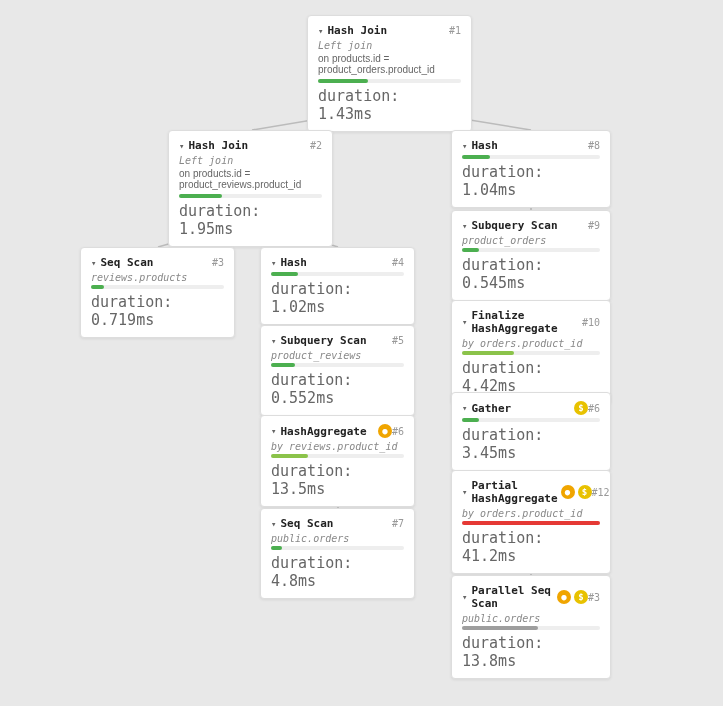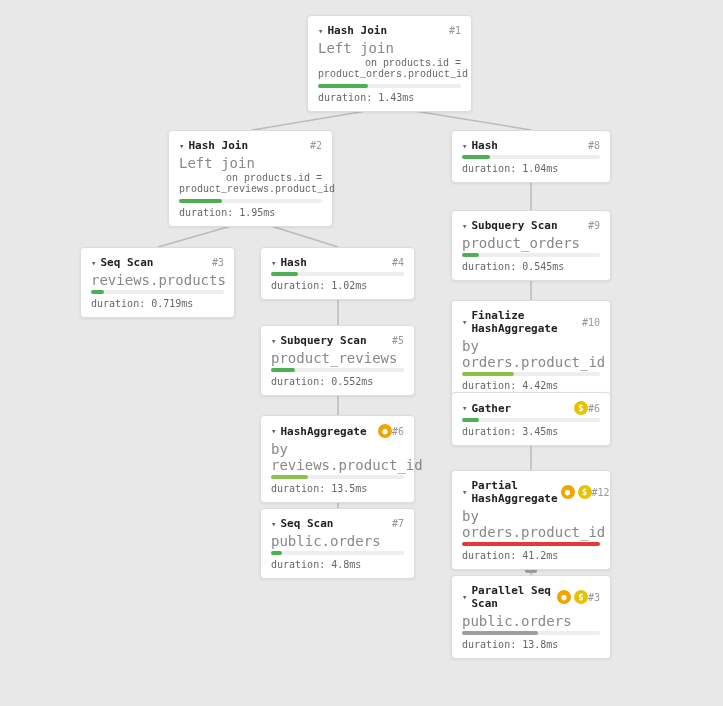--- a/index.html
+++ b/index.html
@@ -42,43 +42,43 @@
     .chevron {
       font-size: 9px;
       margin-right: 4px;
       color: #666;
     }
     .node-id {
       font-size: 10px;
       color: #999;
     }
     .node-sub {
-      font-size: 14px;
+      font-size: 10px;
       color: #888;
       margin-bottom: 2px;
+      font-style: italic;
     }
     .node-detail {
       font-size: 10px;
       color: #666;
-      font-family: Liberation Mono, monospace;
+      font-family: Liberation Sans, sans-serif;
       margin-bottom: 4px;
-      text-align: right;
     }
     .progress-bar-bg {
       height: 4px;
       background: #eee;
       border-radius: 2px;
       margin-bottom: 4px;
     }
     .progress-bar-fill {
       height: 4px;
       border-radius: 2px;
     }
     .duration {
-      font-size: 10px;
+      font-size: 15px;
       color: #666;
     }
     .badge {
       display: inline-flex;
       align-items: center;
       justify-content: center;
       width: 14px;
       height: 14px;
       border-radius: 50%;
       font-size: 9px;

